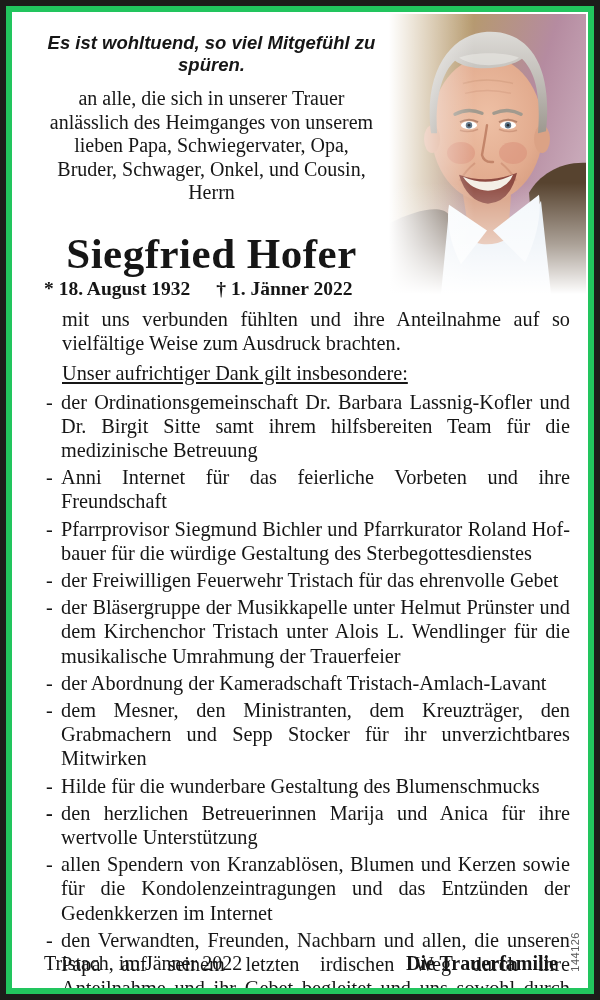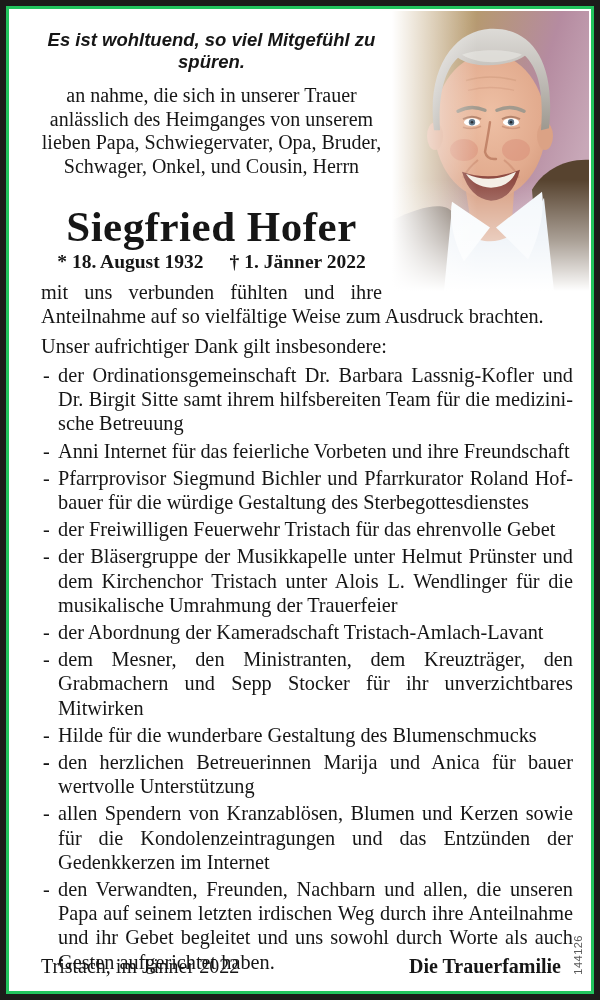--- a/index.html
+++ b/index.html
@@ -6,21 +6,21 @@
   body{
     width:600px;height:1000px;position:relative;
     background:#1c1c1a;
     font-family:"Liberation Serif", serif;
     color:#161616;
     overflow:hidden;
   }
   .card{
     position:absolute; inset:6px;
     background:#ffffff;
-    border:3px solid #22c55e;
+    border:6px solid #22c55e;
     box-sizing:border-box;
     overflow:hidden;
   }
   .content{
     padding:6px 18px 0 32px;
   }
   
   .photo{
     float:right;
     width:197px;height:280px;
@@ -51,31 +51,30 @@
     margin:27px 0 0 0;
     font-size:43px;line-height:44px;
     font-weight:bold;
     text-align:center;
     letter-spacing:.5px;
   }
   .dates{
     margin:1px 0 0 0;
     font-size:19.5px;line-height:23px;
     font-weight:bold;
-    text-align:center;
     white-space:nowrap;
   }
   .dates .gap{display:inline-block;width:26px;}
   .para{
-    margin:7px 0 0 0;
+    margin:7px 0 0 18px;
     font-size:20.3px;line-height:24px;
     text-align:justify;
     hyphens:manual;
   }
-  .para.intro-dank{margin-top:6px;text-align:left;}
+  .para.intro-dank{margin-top:6px;text-align:left;text-decoration:underline;}
   ul.thanks{
     list-style:none;
     margin:5px 0 0 0;padding:0;
     clear:none;
   }
   ul.thanks li{
     position:relative;
     padding-left:17px;
     margin-top:3px;
     font-size:20.3px;line-height:24.2px;
@@ -188,21 +187,21 @@
         <path d="M74,164 Q98,175 124,162 Q118,177 99,178 Q82,177 74,164 Z" fill="#f4efe6"></path>
 
         <rect x="0" y="0" width="85" height="282" fill="url(#fadeL)"></rect>
         <rect x="0" y="170" width="197" height="112" fill="url(#fadeB)"></rect>
       </svg>
     </div>
 
     <p class="quote">Es ist wohltuend, so viel Mitgefühl zu spüren.</p>
 
 
-    <p class="intro">an nahme, die sich in unserer Trauer anlässlich des Heimganges von unserem lieben Papa, Schwiegervater, Opa, Bruder, Schwager, Onkel, und Cousin, Herrn</p>
+    <p class="intro">an alle, die sich in unserer Trauer anlässlich des Heimganges von unserem lieben Papa, Schwiegervater, Opa, Bruder, Schwager, Onkel, und Cousin, Herrn</p>
 
     <h2 class="name">Siegfried Hofer</h2>
 
     <p class="dates">
       <span>* 18. August 1932</span><span class="gap"></span><span>† 1. Jänner 2022</span>
     </p>
 
     <p class="para">mit uns verbunden fühlten und ihre Anteil­nahme auf so vielfältige Weise zum Ausdruck brachten.</p>
 
     <p class="para intro-dank">Unser aufrichtiger Dank gilt insbesondere:</p>
@@ -210,21 +209,21 @@
     <ul class="thanks">
         <li><span class="dash">-</span><span class="txt">der Ordinationsgemeinschaft Dr. Barbara Lassnig-Kofler und Dr. Birgit Sitte samt ihrem hilfsbereiten Team für die medizini­sche Betreuung</span></li>
         <li><span class="dash">-</span><span class="txt">Anni Internet für das feierliche Vorbeten und ihre Freundschaft</span></li>
         <li><span class="dash">-</span><span class="txt">Pfarrprovisor Siegmund Bichler und Pfarrkurator Roland Hof­bauer für die würdige Gestaltung des Sterbegottesdienstes</span></li>
         <li><span class="dash">-</span><span class="txt">der Freiwilligen Feuerwehr Tristach für das ehrenvolle Gebet</span></li>
         <li><span class="dash">-</span><span class="txt">der Bläsergruppe der Musikkapelle unter Helmut Prünster und dem Kirchenchor Tristach unter Alois L. Wendlinger für die musi­kalische Umrahmung der Trauerfeier</span></li>
         <li><span class="dash">-</span><span class="txt">der Abordnung der Kameradschaft Tristach-Amlach-Lavant</span></li>
         <li><span class="dash">-</span><span class="txt">dem Mesner, den Ministranten, dem Kreuzträger, den Grabmachern und Sepp Stocker für ihr unverzichtbares Mitwirken</span></li>
         <li><span class="dash">-</span><span class="txt">Hilde für die wunderbare Gestaltung des Blumenschmucks</span></li>
         <li><span class="dash">-</span></li>
-        <li><span class="dash">-</span><span class="txt">den herzlichen Betreuerinnen Marija und Anica für bauer wertvolle Unterstützung</span></li>
+        <li><span class="dash">-</span><span class="txt">den herzlichen Betreuerinnen Marija und Anica für ihre wertvolle Unterstützung</span></li>
         <li><span class="dash">-</span><span class="txt">allen Spendern von Kranzablösen, Blumen und Kerzen sowie für die Kondolenzeintragungen und das Entzünden der Gedenkkerzen im Internet</span></li>
         <li><span class="dash">-</span><span class="txt">den Verwandten, Freunden, Nachbarn und allen, die unseren Papa auf seinem letzten irdischen Weg durch ihre Anteilnahme und ihr Gebet begleitet und uns sowohl durch Worte als auch Gesten aufgerichtet haben.</span></li>
       </ul>
   </div>
 
   <div class="footer">
     <span>Tristach, im Jänner 2022</span>
     <span class="fam">Die Trauerfamilie</span>
   </div>
 

